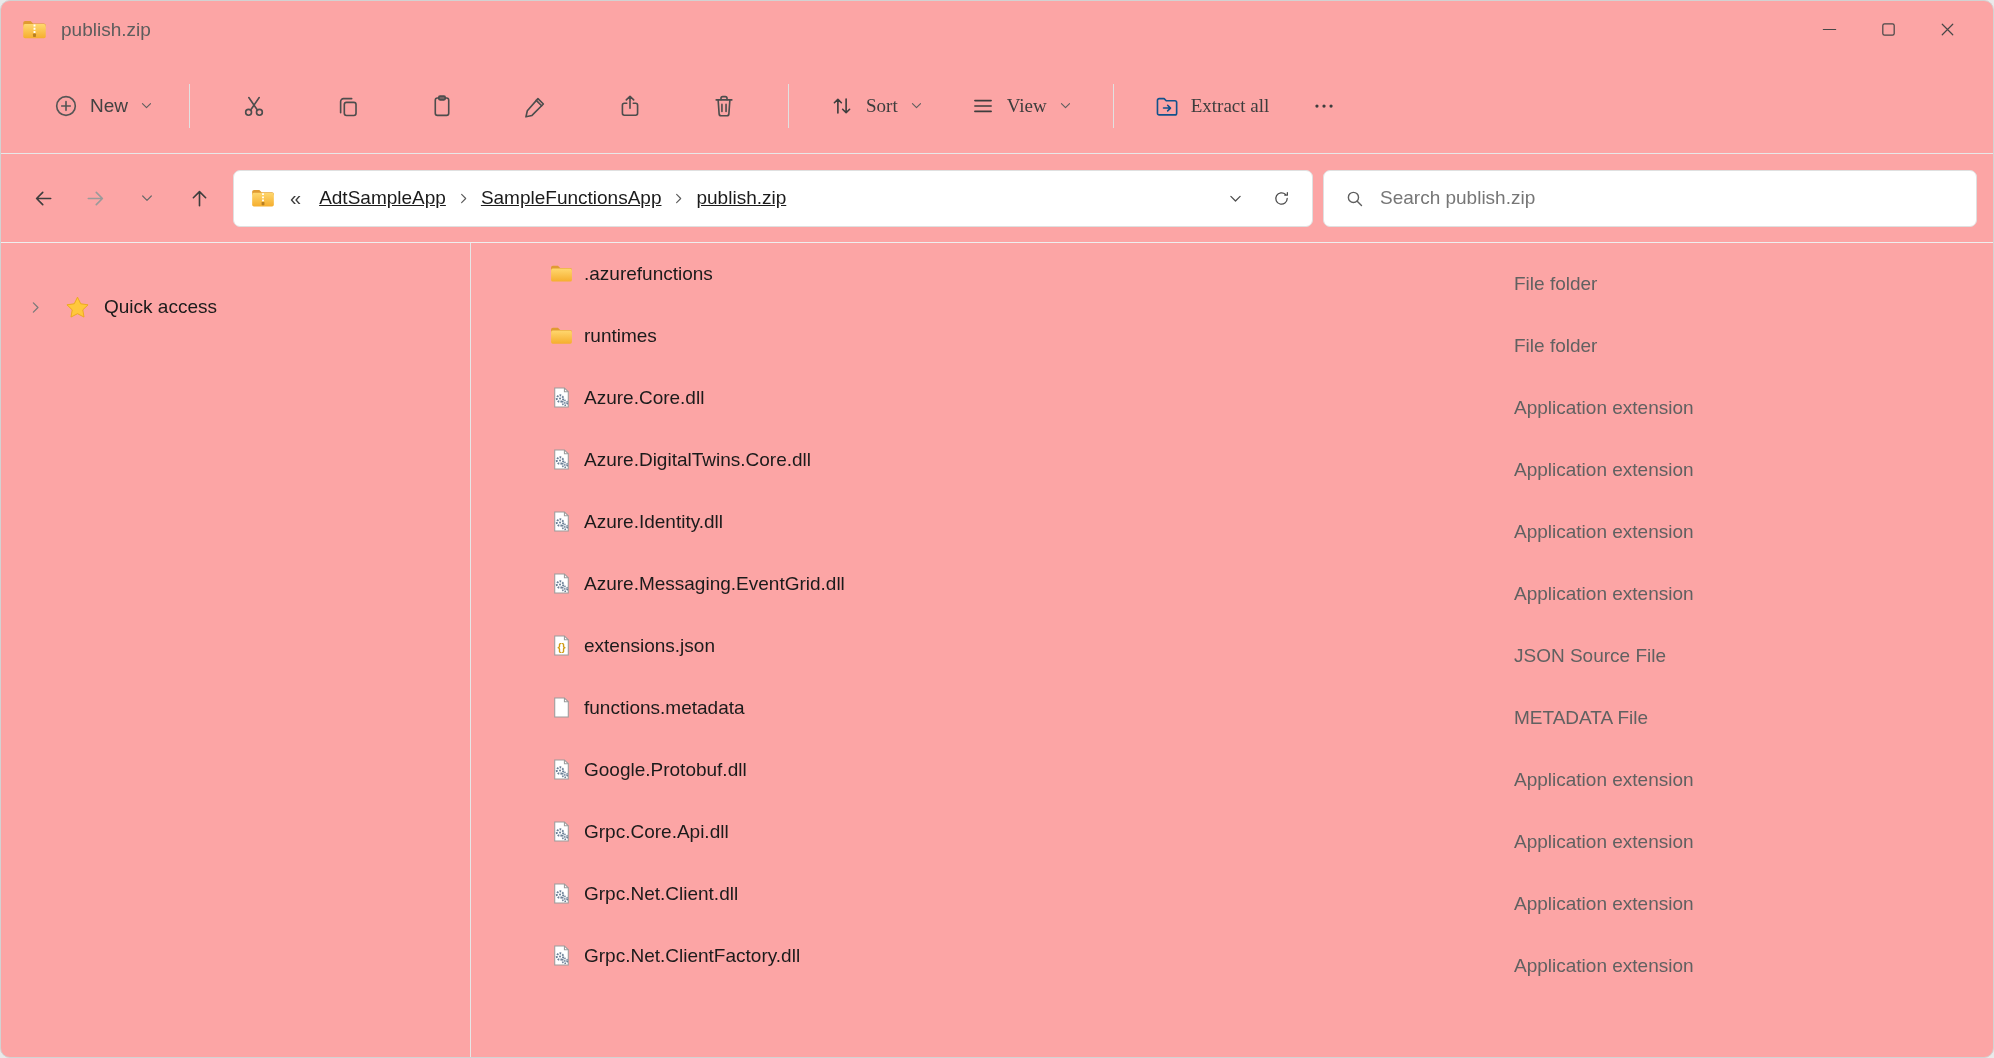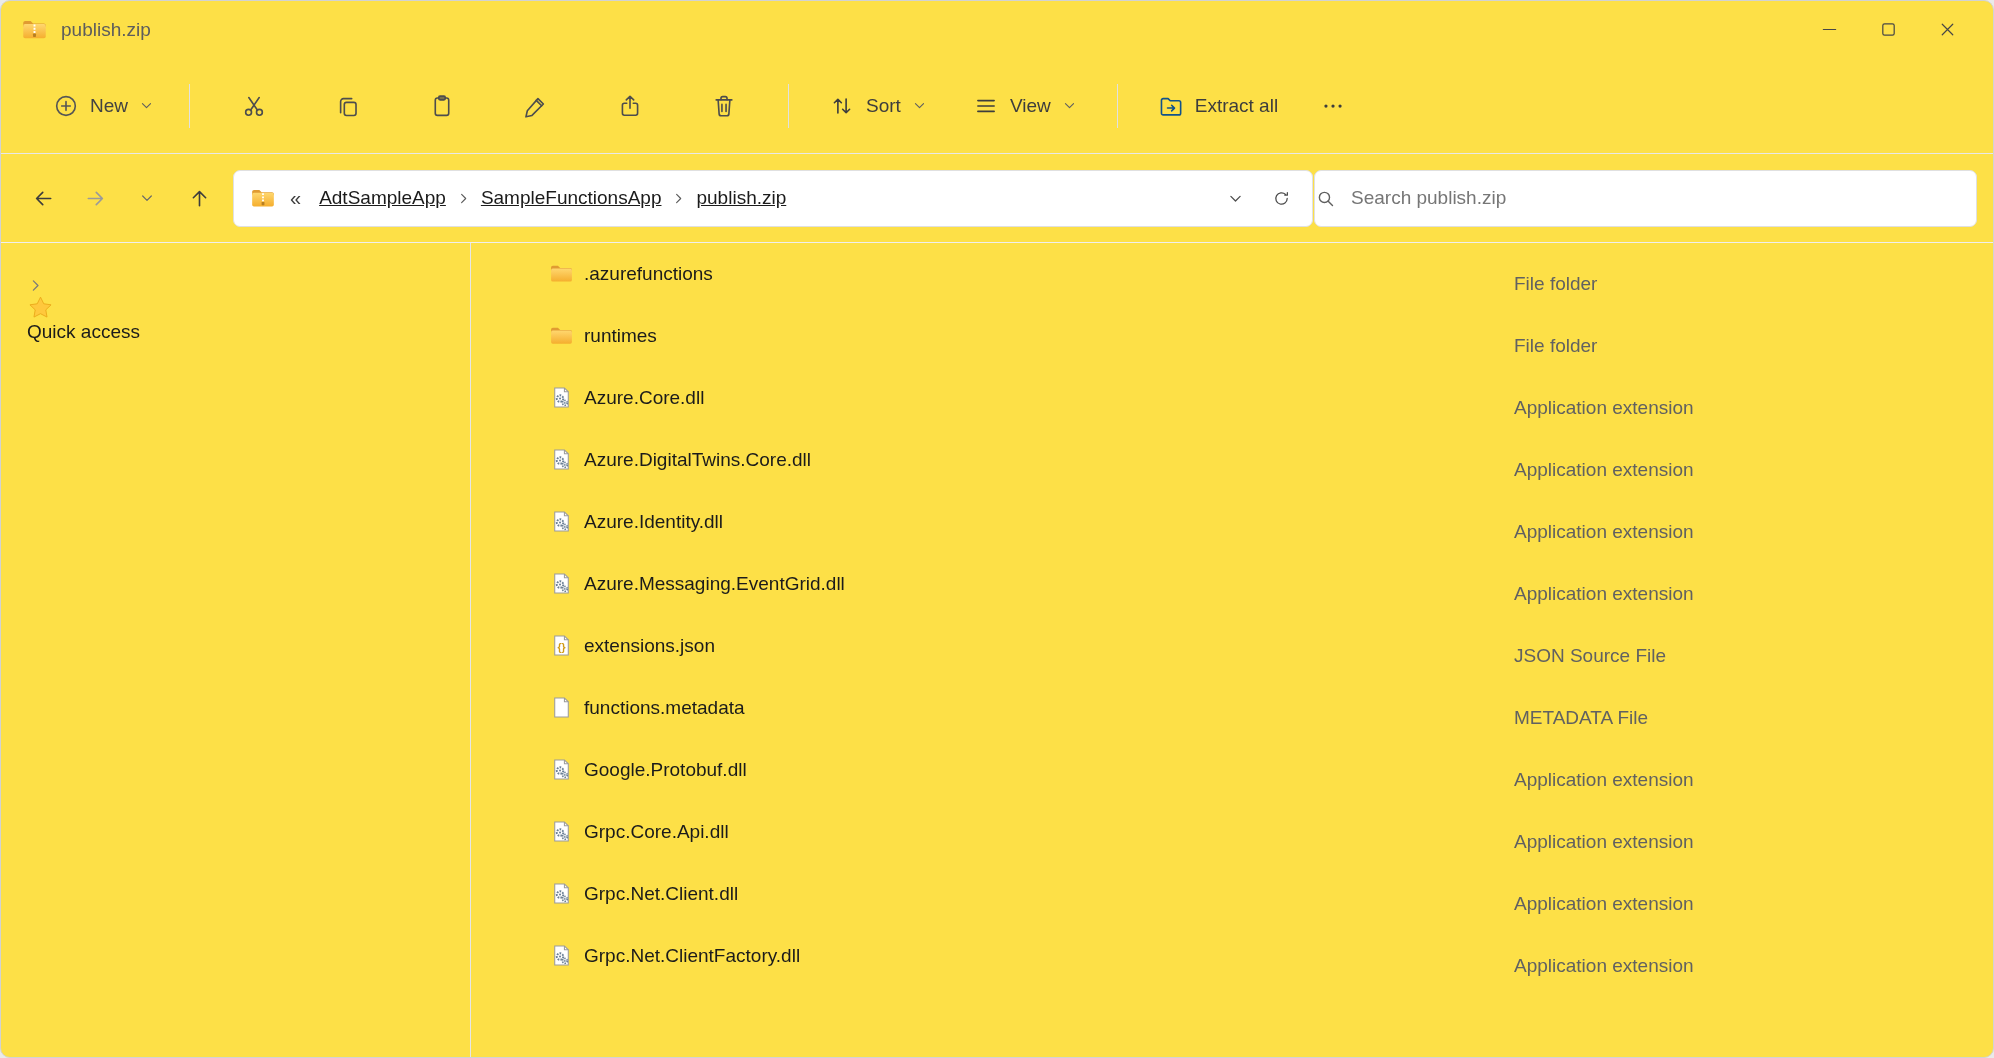--- a/index.html
+++ b/index.html
@@ -1,18 +1,18 @@
 <!DOCTYPE html>
 <html><head>
 <meta charset="utf-8">
 <style>
   * { box-sizing: border-box; }
   html, body { margin: 0; padding: 0; background: #eaeaea; }
   .window {
-    width: 1994px; height: 1058px; background: #fde047; position: relative;
+    width: 1994px; height: 1058px; background: #fca5a5; position: relative;
     overflow: hidden; border: 1px solid #d2d2d2; border-radius: 10px;
     font-family: "Liberation Sans", "DejaVu Sans", sans-serif;
     font-size: 19px; color: #1b1b1b;
   }
   button { background: none; border: none; padding: 0; margin: 0; font: inherit; color: inherit; }
   svg { display: block; }
 
   
   .titlebar { height: 57px; display: flex; align-items: center; padding-left: 20px; gap: 13px; }
   .title-icon { width: 27px; height: 27px; }
@@ -22,49 +22,49 @@
   .winbtn svg { width: 21px; height: 21px; }
 
   
   .toolbar { height: 96px; display: flex; align-items: center; padding: 0 20px 0 34px; border-bottom: 1px solid #e8e8e8; }
   .tb-new { display: flex; align-items: center; gap: 11px; height: 60px; padding: 0 18px; border-radius: 6px; color: #424242; }
   .tb-new .i26 { color: #555; }
   .i26 { width: 26px; height: 26px; }
   .i15 { width: 15px; height: 15px; color: #5f5f5f; }
   .tb-sep { width: 1px; height: 44px; background: #e1e1e1; margin: 0 17px; }
   .tb-iconbtn { width: 64px; height: 60px; margin: 0 15px; display: flex; align-items: center; justify-content: center; color: #4d4d4d; border-radius: 6px; }
-  .tb-textbtn { display: flex; align-items: center; gap: 11px; height: 60px; padding: 0 17px; margin: 0 6px; border-radius: 6px; color: #3d3d3d; }
+  .tb-textbtn { display: flex; align-items: center; gap: 11px; height: 60px; padding: 0 17px; margin: 0 6px; border-radius: 6px; color: #3d3d3d; font-family: Liberation Serif, serif; }
   .tb-more { width: 64px; height: 60px; display: flex; align-items: center; justify-content: center; color: #3d3d3d; }
 
   
   .navbar { height: 89px; display: flex; align-items: center; padding: 0 16px; border-bottom: 1px solid #efefef; }
   .navbtn { width: 52px; height: 52px; display: flex; align-items: center; justify-content: center; color: #3d3d3d; border-radius: 6px; flex-shrink: 0; }
   .navbtn svg { width: 23px; height: 23px; }
   .navbtn.dim { color: #9a9a9a; }
   .navbtn.small svg { width: 16px; height: 16px; color: #6a6a6a; }
   .addressbar { width: 1080px; height: 57px; border: 1px solid #e0e0e0; border-radius: 7px; background: #fff;
     display: flex; align-items: center; padding: 0 8px 0 16px; margin-left: 8px; flex-shrink: 0; }
   .addressbar .zip { width: 26px; height: 26px; flex-shrink: 0; }
   .crumb-overflow { margin: 0 8px 0 14px; color: #3c3c3c; font-size: 20px; }
   .crumb { padding: 7px 10px; border-radius: 4px; white-space: nowrap; text-decoration: underline; }
   .crumb-sep { width: 15px; height: 15px; color: #5a5a5a; flex-shrink: 0; }
   .addr-spacer { flex: 1; }
   .addr-btn { width: 46px; height: 46px; display: flex; align-items: center; justify-content: center; color: #4d4d4d; border-radius: 5px; }
   .addr-btn svg { width: 19px; height: 19px; }
   .addr-btn.chev svg { width: 17px; height: 17px; }
-  .searchbar { flex: 1; height: 57px; border: 1px solid #e0e0e0; border-radius: 7px; margin-left: 1px;
-    display: flex; align-items: center; padding: 0 0; gap: 13px; background: #fff; }
+  .searchbar { flex: 1; height: 57px; border: 1px solid #e0e0e0; border-radius: 7px; margin-left: 10px;
+    display: flex; align-items: center; padding: 0 20px; gap: 13px; background: #fff; }
   .searchbar svg { width: 21px; height: 21px; color: #5f5f5f; flex-shrink: 0; }
   .searchbar input { border: none; outline: none; background: transparent; width: 100%; font: inherit; color: #1b1b1b; }
   .searchbar input::placeholder { color: #767676; }
 
   
   .content { display: flex; height: 816px; }
   .sidebar { width: 470px; flex-shrink: 0; border-right: 1px solid #e6e6e6; padding-top: 34px; }
-  .side-item { display: flex; height: 60px; margin: 0 10px 16px 10px; padding-left: 16px; border-radius: 5px; flex-direction: column; }
+  .side-item { display: flex; align-items: center; height: 60px; margin: 0 10px 16px 10px; padding-left: 16px; border-radius: 5px; }
   .side-item.selected { background: #e6e6e6; }
   .side-chev { width: 17px; height: 17px; color: #7a7a7a; margin-right: 20px; flex-shrink: 0; }
   .side-icon { width: 27px; height: 27px; margin-right: 13px; flex-shrink: 0; }
 
   .filearea { flex: 1; position: relative; overflow: hidden; }
   .list-header { position: relative; height: 70px; }
   .sort-caret { position: absolute; left: 528px; top: 6px; width: 17px; height: 17px; color: #6a6a6a; }
   .hdr-check { position: absolute; left: 52px; top: 30px; width: 21px; height: 21px; border: 1.5px solid #8f8f8f; border-radius: 4px; background: #fff; }
   .hdr-name { position: absolute; left: 108px; top: 30px; color: #4e5a69; }
   .col-sep { position: absolute; left: 1027px; top: 24px; width: 1px; height: 38px; background: #e3e3e3; }

